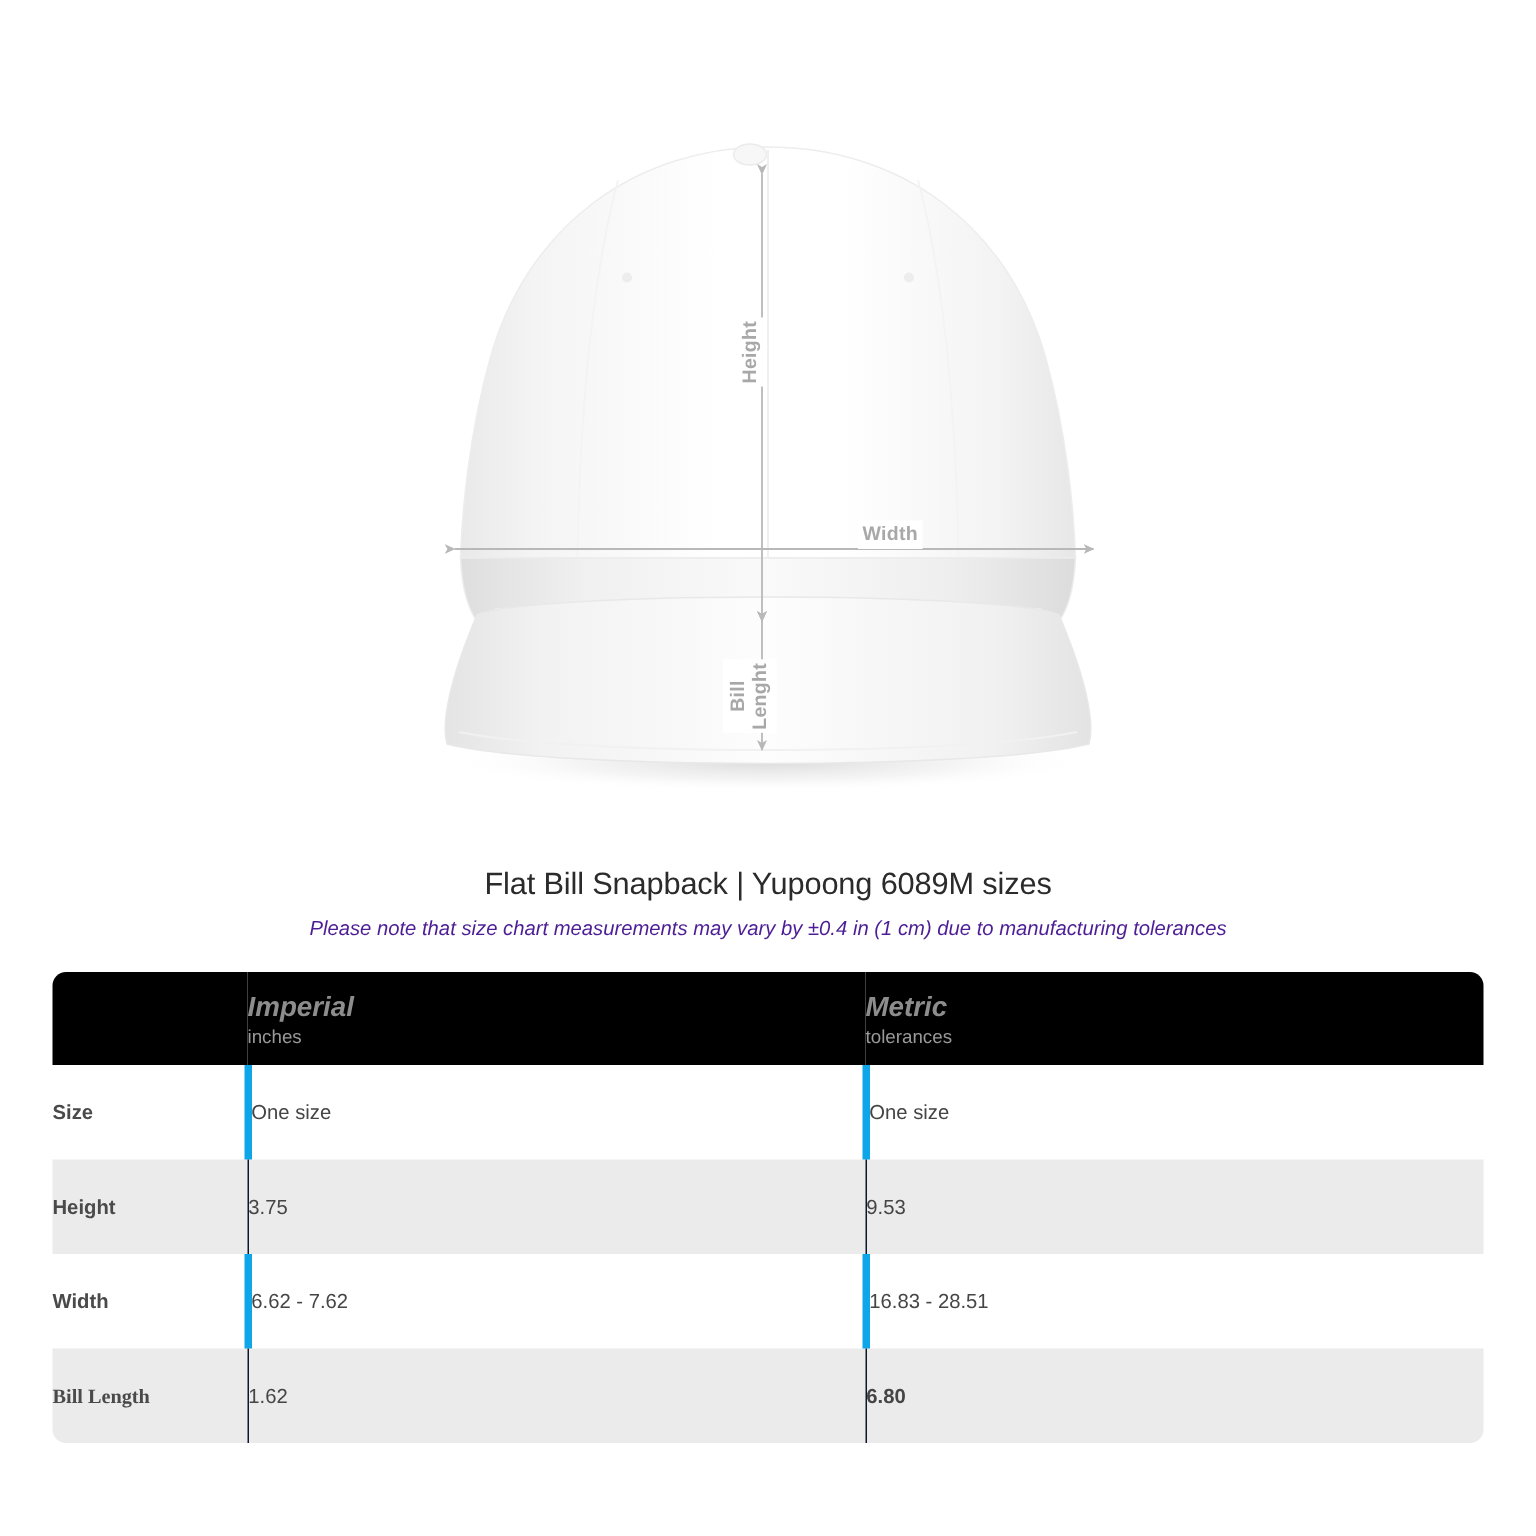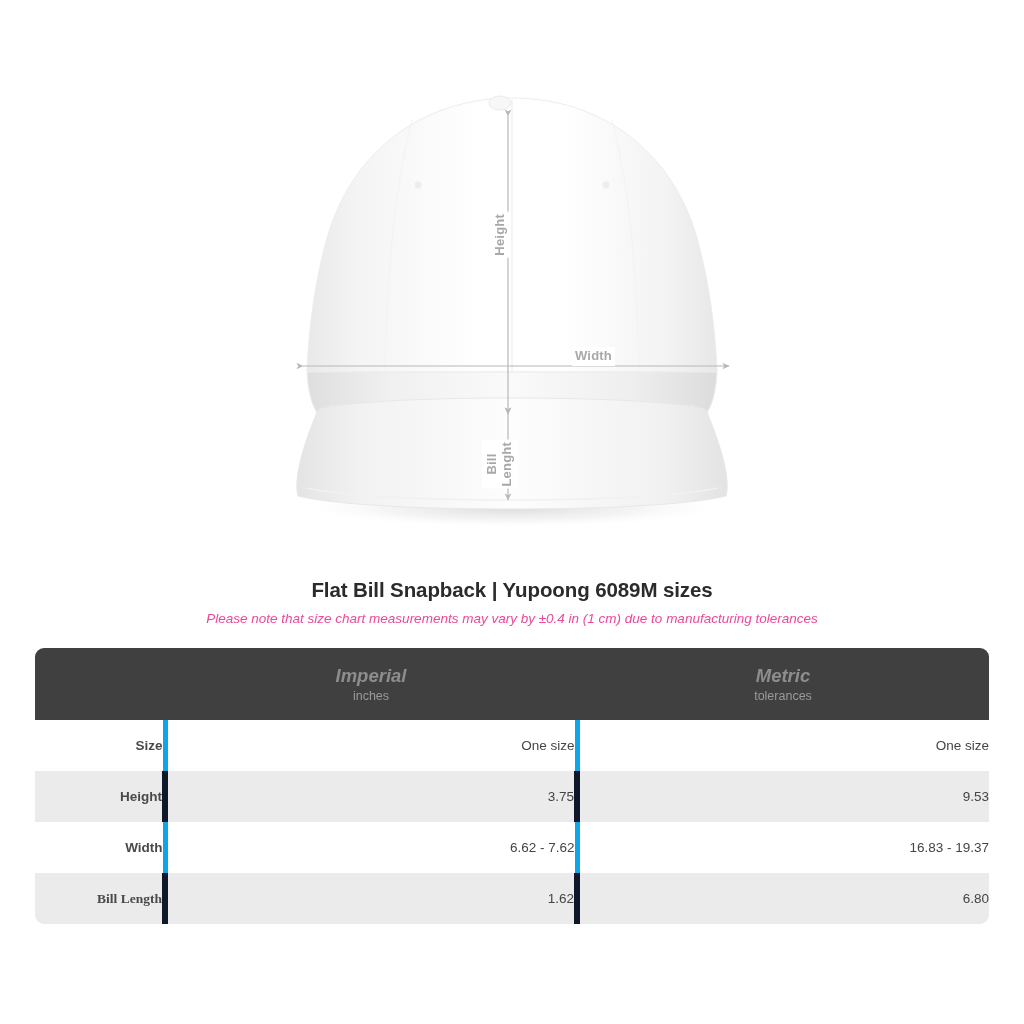--- a/index.html
+++ b/index.html
@@ -60,28 +60,28 @@
     text-align: center;
   }
 
   
   .title-block {
     text-align: center;
     margin-top: 18px;
   }
   .chart-title {
     font-size: 20.5px;
-    font-weight: bold;
+    font-weight: normal;
     color: #2b2b2b;
     letter-spacing: -0.1px;
   }
   .chart-note {
     font-size: 13.5px;
     font-style: italic;
-    color: #ec4899;
+    color: #4c1d95;
     margin-top: 9px;
   }
 
   
   .table-wrap {
     width: 954px;
     margin: 22px auto 0 auto;
   }
   table.size-table {
     width: 100%;
@@ -90,24 +90,24 @@
   }
   table.size-table td, table.size-table th {
     padding: 0;
     margin: 0;
   }
   .col-label { width: 130px; }
   .col-imp { width: 412px; }
   .col-met { width: 412px; }
 
   .head-row td {
-    height: 72px;
-    background: #404040;
+    height: 62px;
+    background: #000000;
     vertical-align: middle;
-    text-align: center;
+    text-align: left;
   }
   .head-row td:first-child {
     border-top-left-radius: 9px;
     border-bottom-left-radius: 0;
   }
   .head-row td:last-child {
     border-top-right-radius: 9px;
   }
   .unit-sys {
     font-size: 18.5px;
@@ -116,40 +116,40 @@
     color: #8d8d8d;
     line-height: 1.15;
   }
   .unit-sub {
     font-size: 12.5px;
     color: #9a9a9a;
     margin-top: 3px;
   }
 
   .data-row td {
-    height: 51px;
+    height: 63px;
     vertical-align: middle;
-    text-align: right;
+    text-align: left;
     font-size: 13.5px;
     color: #454545;
   }
   .data-row td.rowlabel {
     font-weight: bold;
     color: #4a4a4a;
     font-size: 13.5px;
   }
   .row-white td { background: #ffffff; }
   .row-grey td { background: #ebebeb; }
 
   
   .sep-left { border-left: 5px solid #0ea5e9; }
-  .row-grey .sep-left { border-left: 6px solid #0f172a; }
+  .row-grey .sep-left { border-left: 1px solid #0f172a; }
 
   .data-row:last-child td:first-child { border-bottom-left-radius: 9px; font-family: Liberation Serif, serif; }
-  .data-row:last-child td:last-child { border-bottom-right-radius: 9px; }
+  .data-row:last-child td:last-child { border-bottom-right-radius: 9px; font-weight: bold; }
 </style>
 </head>
 <body>
 
 <div class="illustration">
 
   <svg class="cap-svg" width="1024" height="560" viewBox="0 0 1024 560">
     <defs>
       <linearGradient id="crownGrad" x1="0" y1="0" x2="1" y2="0">
         <stop offset="0%" stop-color="#e9e9e9"></stop>
@@ -261,21 +261,21 @@
 
       <tr class="data-row row-grey">
         <td class="rowlabel">Height</td>
         <td class="sep-left">3.75</td>
         <td class="sep-left">9.53</td>
       </tr>
 
       <tr class="data-row row-white">
         <td class="rowlabel">Width</td>
         <td class="sep-left">6.62 - 7.62</td>
-        <td class="sep-left">16.83 - 19.37</td>
+        <td class="sep-left">16.83 - 28.51</td>
       </tr>
 
       <tr class="data-row row-grey">
         <td class="rowlabel">Bill Length</td>
         <td class="sep-left">1.62</td>
         <td class="sep-left">6.80</td>
       </tr>
     </tbody>
   </table>
 </div>

